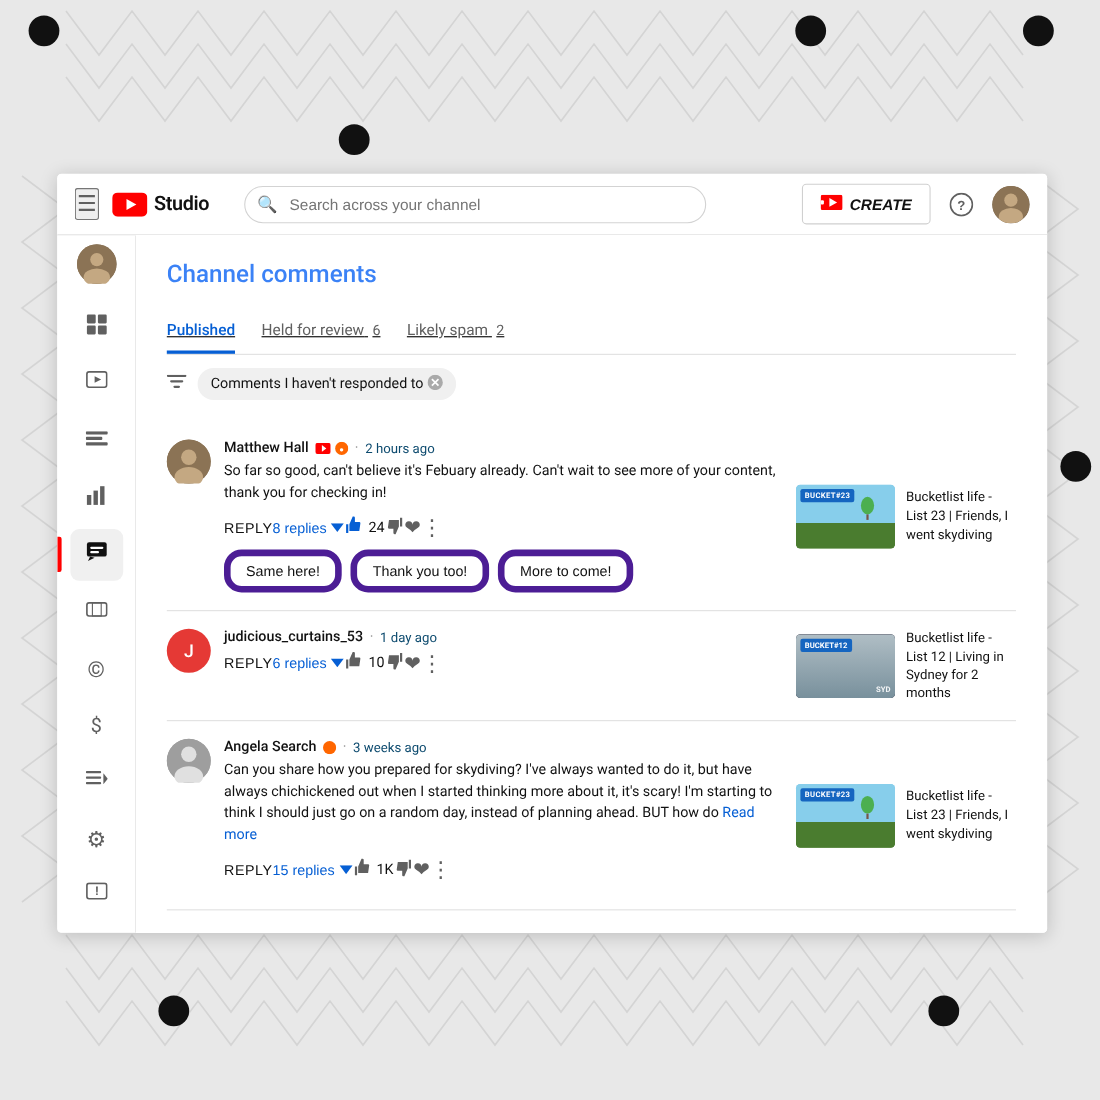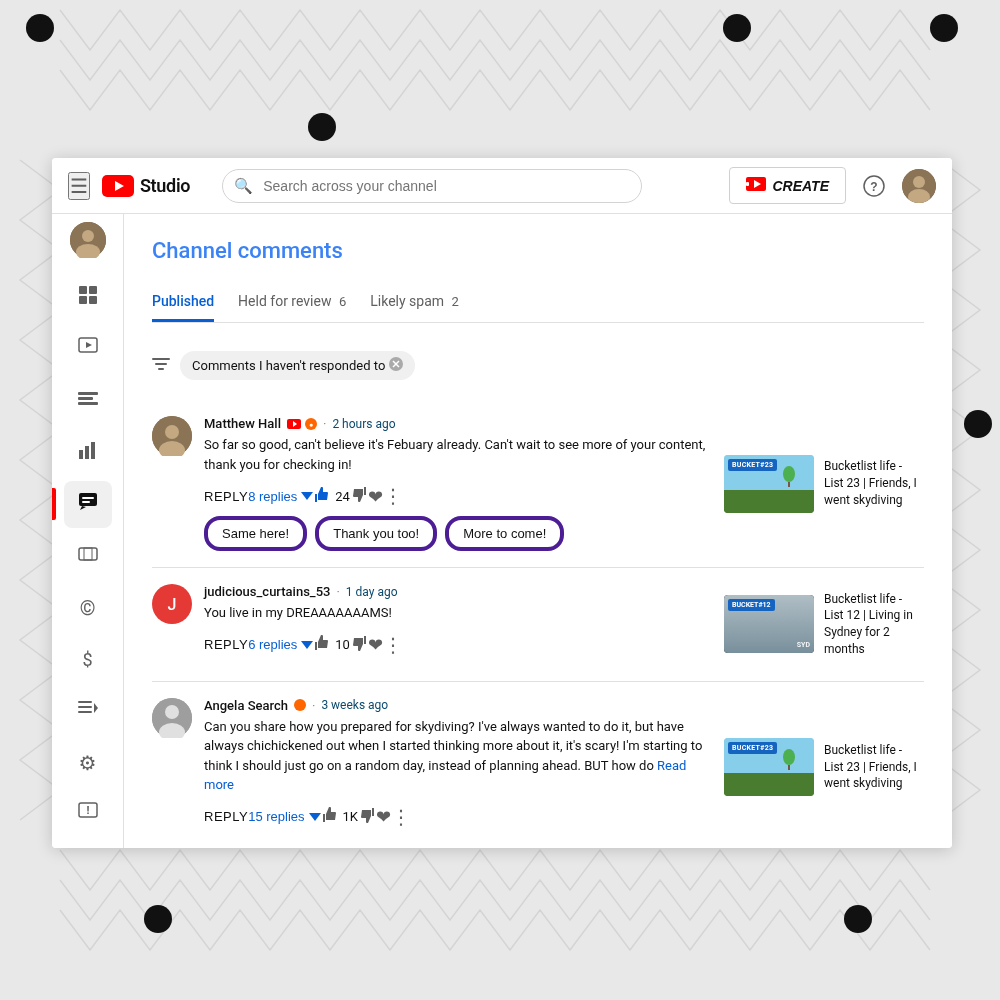--- a/index.html
+++ b/index.html
@@ -249,21 +249,22 @@
       font-weight: 500;
       color: #3b82f6;
       margin-bottom: 20px;
     }
 
     
     .tabs {
       display: flex;
       align-items: center;
       border-bottom: 1px solid #e0e0e0;
-      margin-bottom: 16px;
+      margin-bottom: 0;
+      text-decoration: underline;
     }
 
     .tab {
       padding: 10px 0;
       margin-right: 24px;
       font-size: 14px;
       color: #606060;
       cursor: pointer;
       border-bottom: 3px solid transparent;
       white-space: nowrap;
@@ -422,21 +423,21 @@
     }
 
     .quick-reply-chips {
       display: flex;
       gap: 8px;
       flex-wrap: wrap;
     }
 
     .quick-chip {
       padding: 6px 14px;
-      border: 4px solid #4c1d95;
+      border: 6px solid #4c1d95;
       border-radius: 16px;
       font-size: 13px;
       color: #111;
       cursor: pointer;
       background: #fff;
     }
 
     
     .video-info {
       display: flex;
@@ -798,21 +799,20 @@
       <div class="comment-card">
         <div class="comment-avatar red">
           <span>J</span>
         </div>
         <div class="comment-body">
           <div class="comment-header">
             <span class="comment-author">judicious_curtains_53</span>
             <span class="sep">·</span>
             <span class="comment-time">1 day ago</span>
           </div>
-          <p class="comment-text">You live in my DREAAAAAAAMS!</p>
           <div class="comment-actions">
             <button class="reply-btn">REPLY</button>
             <button class="replies-btn">
               <span>6 replies</span>
               <svg width="12" height="8" viewBox="0 0 12 8" fill="#065fd4">
                   <polygon points="0,0 12,0 6,8"></polygon>
                 </svg>
             </button>
             <div class="like-area">
               <span class="action-icon">

